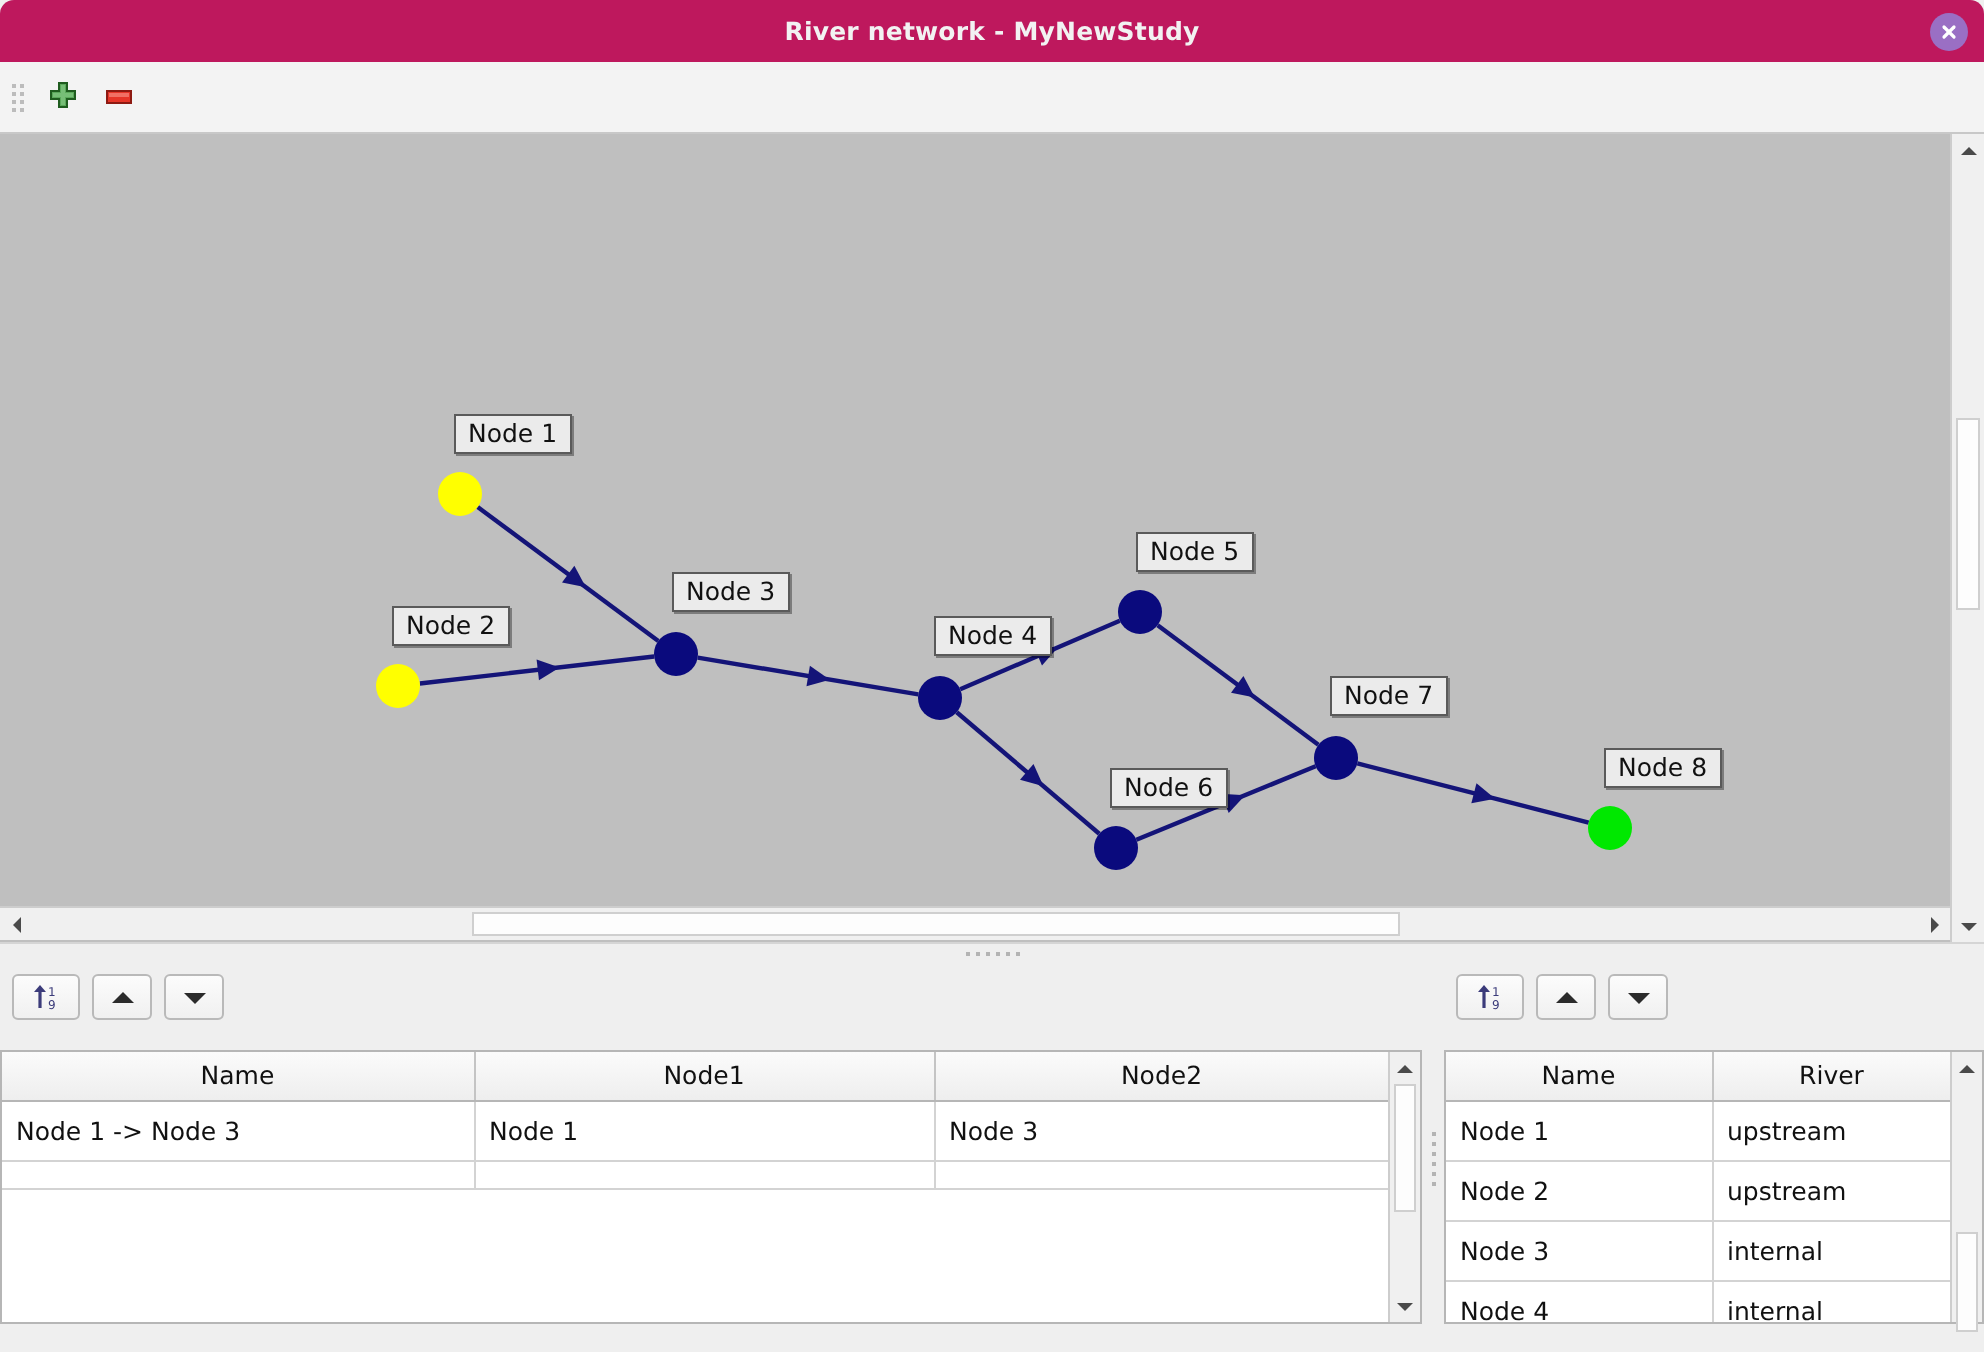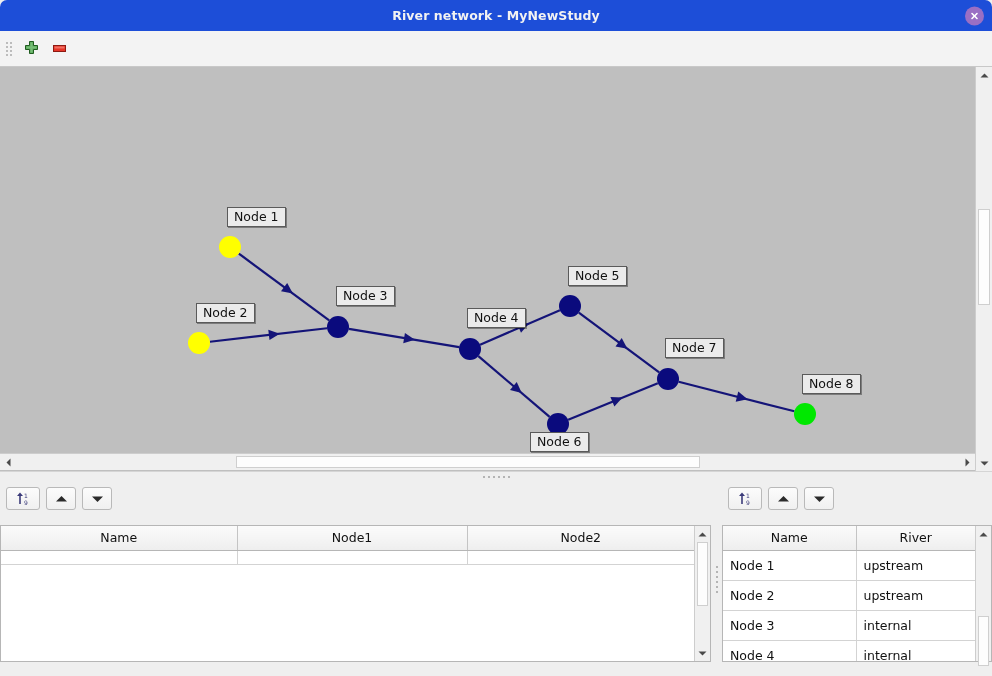--- a/index.html
+++ b/index.html
@@ -13,21 +13,21 @@
   #app {
     width: 992px; height: 676px;
     position: relative;
     display: flex; flex-direction: column;
     background: #efefef;
   }
 
   
   #titlebar {
     height: 31px; flex: 0 0 31px;
-    background: #1d4ed8;
+    background: #be185d;
     border-radius: 7px 7px 0 0;
     position: relative;
     display: flex; align-items: center; justify-content: center;
   }
   #title-text {
     color: #f2f2f2;
     font-size: 12.5px;
     font-weight: bold;
     letter-spacing: 0.1px;
     user-select: none;
@@ -295,21 +295,21 @@
             <circle cx="558" cy="357" r="11" fill="#0a0a7d"></circle>
             <circle cx="668" cy="312" r="11" fill="#0a0a7d"></circle>
             <circle cx="805" cy="347" r="11" fill="#00e800"></circle>
           </svg>
         <div id="node-labels">
             <div class="node-label" style="left: 227px; top: 140px;">Node 1</div>
             <div class="node-label" style="left: 196px; top: 236px;">Node 2</div>
             <div class="node-label" style="left: 336px; top: 219px;">Node 3</div>
             <div class="node-label" style="left: 467px; top: 241px;">Node 4</div>
             <div class="node-label" style="left: 568px; top: 199px;">Node 5</div>
-            <div class="node-label" style="left: 530px; top: 317px; margin-top: 48px;">Node 6</div>
+            <div class="node-label" style="left: 555px; top: 317px;">Node 6</div>
             <div class="node-label" style="left: 665px; top: 271px;">Node 7</div>
             <div class="node-label" style="left: 802px; top: 307px;">Node 8</div>
           </div>
       </div>
       <div id="diag-hscroll">
         <div class="sb-arrow-h">
           <svg width="7" height="9" viewBox="0 0 7 9">
               <path d="M5.5,0.5 L1.5,4.5 L5.5,8.5 Z" fill="#4a4a4a"></path>
             </svg>
         </div>
@@ -383,20 +383,25 @@
                 <col>
               </colgroup>
             <thead>
                 <tr id="reaches-head">
                   <th>Name</th>
                   <th>Node1</th>
                   <th>Node2</th>
                 </tr>
               </thead>
             <tbody id="reaches-body">
+                <tr>
+                  <td>Node 1 -&gt; Node 3</td>
+                  <td>Node 1</td>
+                  <td>Node 3</td>
+                </tr>
                 <tr class="filler">
                   <td></td>
                   <td></td>
                   <td></td>
                 </tr>
               </tbody>
           </table>
         </div>
         <div class="tbl-vscroll">
           <div class="sb-arrow">

